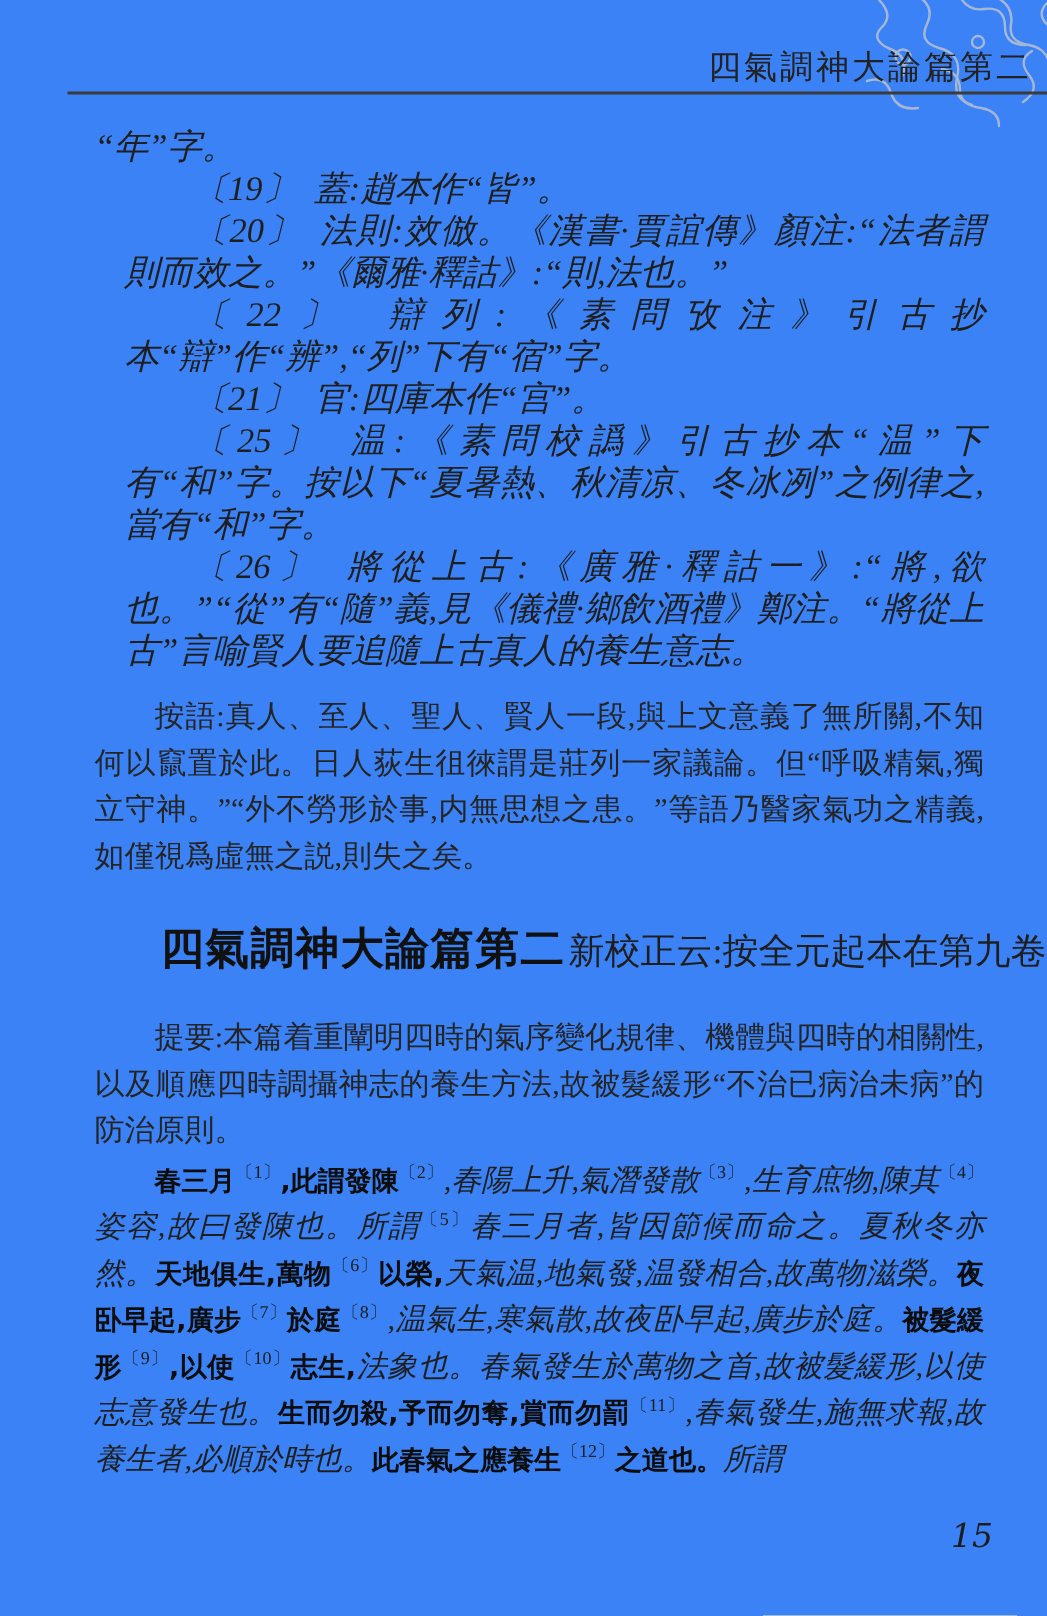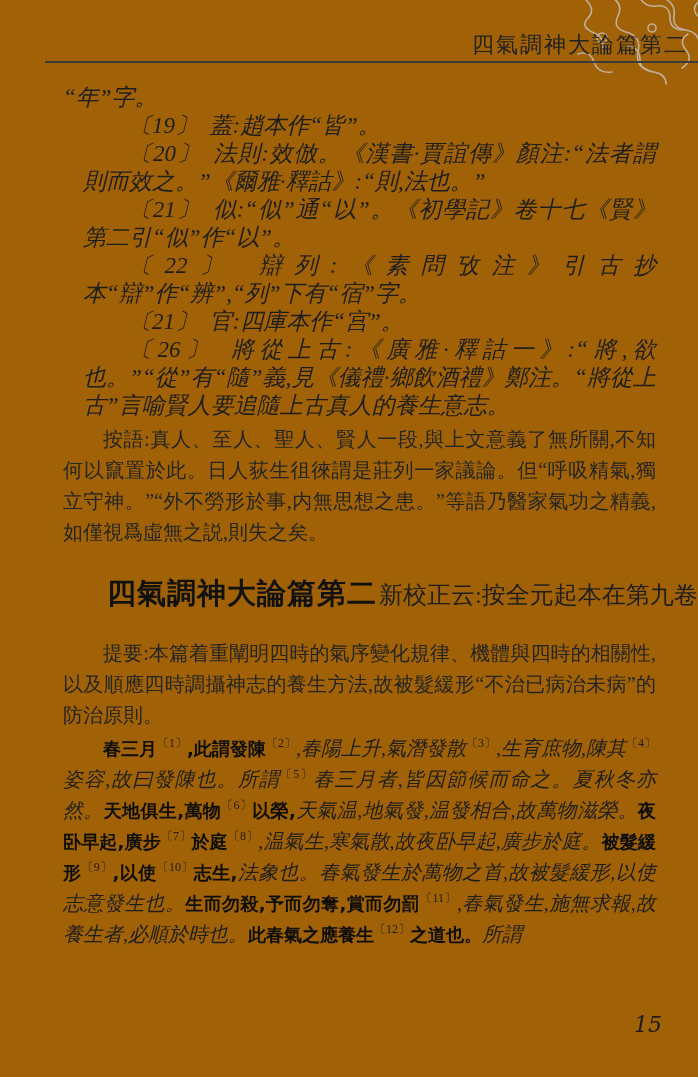--- a/index.html
+++ b/index.html
@@ -1,21 +1,21 @@
 <!DOCTYPE html>
 <html><head>
 <meta charset="utf-8">
 <style>
   html, body { margin: 0; padding: 0; background: #e8e8e8; }
   .page {
     position: relative;
     width: 698px;
     height: 1077px;
     margin: 0 auto;
-    background: #a16207;
+    background: #3b82f6;
     color: #1c1c1c;
     overflow: hidden;
     font-family: "Liberation Serif", serif;
   }
 
   
   .corner-decoration {
     position: absolute;
     top: -6px;
     right: -10px;
@@ -56,21 +56,21 @@
   .note {
     font-size: 23px;
     line-height: 28px;
     color: #1e1e1e;
     font-style: italic;
   }
   .note.indent { text-indent: 2em; margin-left: 20px; }
   .note-label { letter-spacing: 0; }
 
   .annotation {
-    margin-top: 4px;
+    margin-top: 15px;
     font-size: 20px;
     line-height: 31px;
     text-indent: 2em;
     color: #242424;
   }
 
   .chapter-title-line {
     margin: 26px 0 24px 44px;
     font-weight: normal;
     white-space: nowrap;
@@ -156,23 +156,23 @@
   <div class="running-head">四氣調神大論篇第二</div>
   <div class="head-rule"></div>
 
   <div class="body-col">
 
     <section>
       <p class="note">“年”字。</p>
       <div id="notes-list">
           <p class="note indent"><span class="note-label">〔19〕</span> <span class="note-body">蓋:趙本作“皆”。</span></p>
           <p class="note indent"><span class="note-label">〔20〕</span> <span class="note-body">法則:效倣。《漢書·賈誼傳》顏注:“法者謂則而效之。”《爾雅·釋詁》:“則,法也。”</span></p>
-          <p class="note indent"><span class="note-label">〔21〕</span> <span class="note-body">似:“似”通“以”。《初學記》卷十七《賢》第二引“似”作“以”。</span></p>
           <p class="note indent"><span class="note-label">〔22〕</span> <span class="note-body">辯列:《素問攷注》引古抄本“辯”作“辨”,“列”下有“宿”字。</span></p>
           <p class="note indent"><span class="note-label">〔21〕</span> <span class="note-body">官:四庫本作“宫”。</span></p>
+          <p class="note indent"><span class="note-label">〔25〕</span> <span class="note-body">温:《素問校譌》引古抄本“温”下有“和”字。按以下“夏暑熱、秋清凉、冬冰冽”之例律之,當有“和”字。</span></p>
           <p class="note indent"><span class="note-label">〔26〕</span> <span class="note-body">將從上古:《廣雅·釋詁一》:“將,欲也。”“從”有“隨”義,見《儀禮·鄉飲酒禮》鄭注。“將從上古”言喻賢人要追隨上古真人的養生意志。</span></p>
         </div>
     </section>
 
     <p class="annotation">按語:真人、至人、聖人、賢人一段,與上文意義了無所關,不知何以竄置於此。日人荻生徂徠謂是莊列一家議論。但“呼吸精氣,獨立守神。”“外不勞形於事,内無思想之患。”等語乃醫家氣功之精義,如僅視爲虛無之説,則失之矣。</p>
 
     <h1 class="chapter-title-line">
       <span class="chapter-title">四氣調神大論篇第二</span><span class="chapter-title-note">新校正云:按全元起本在第九卷。</span>
     </h1>
 

